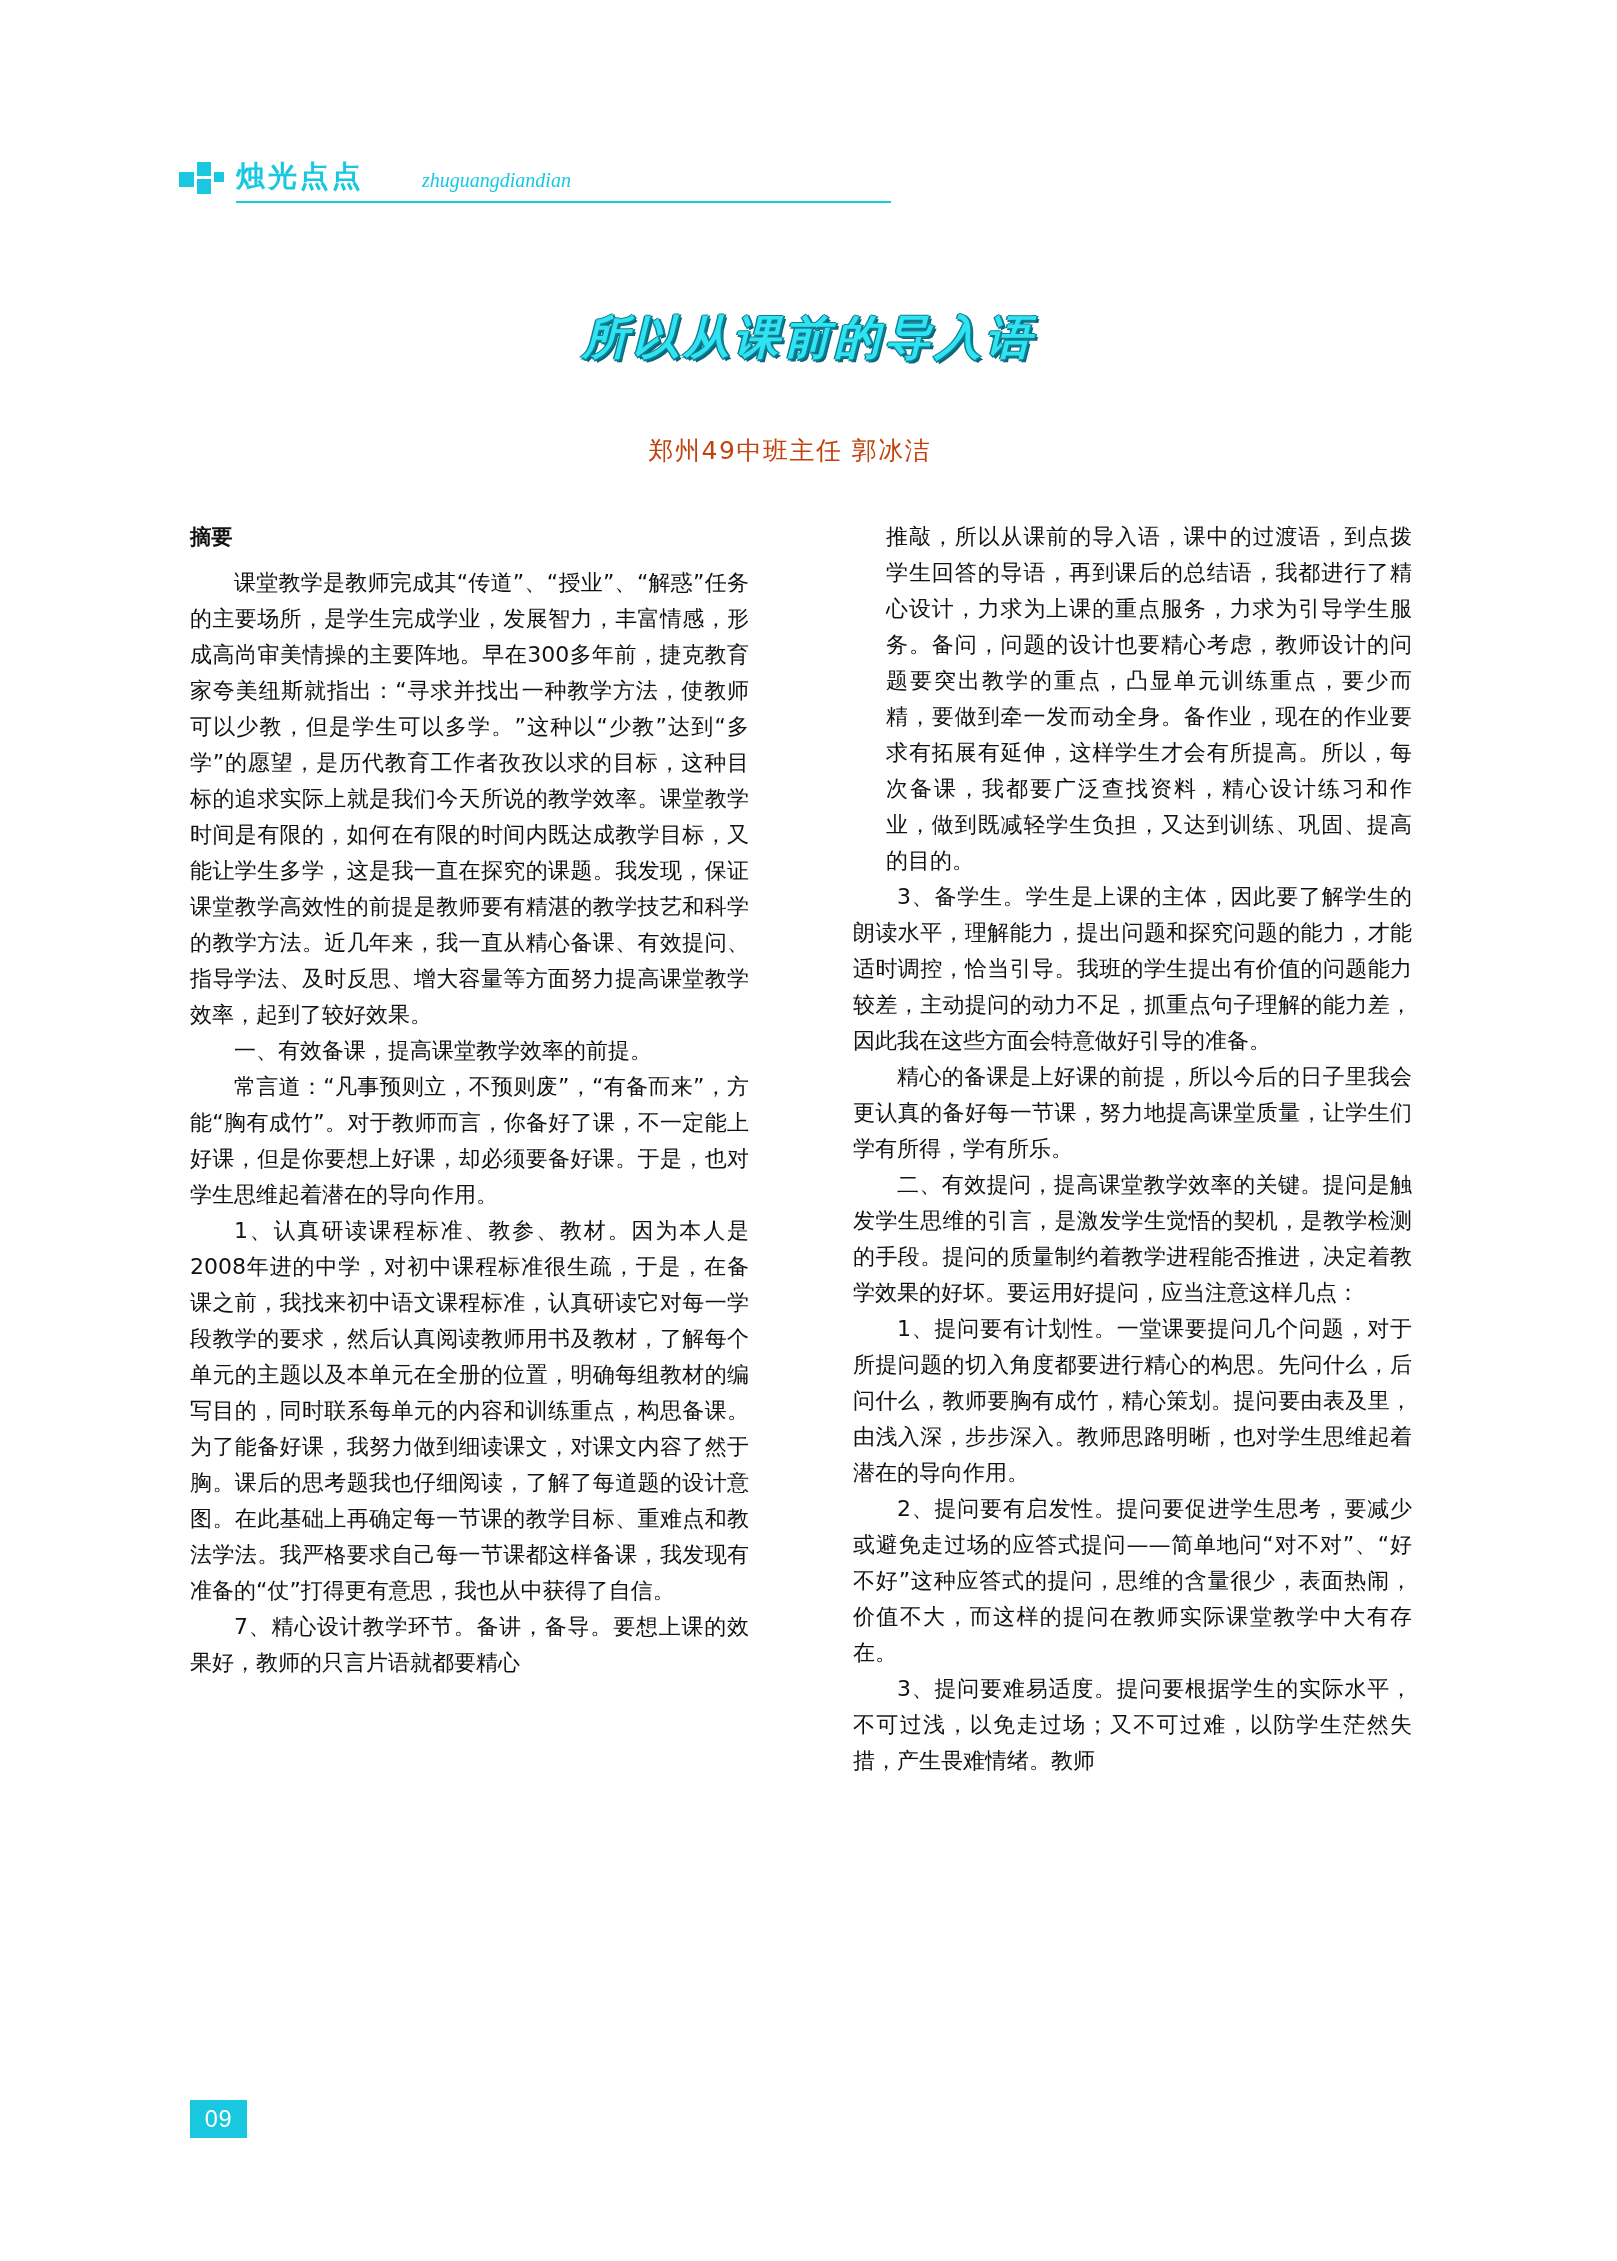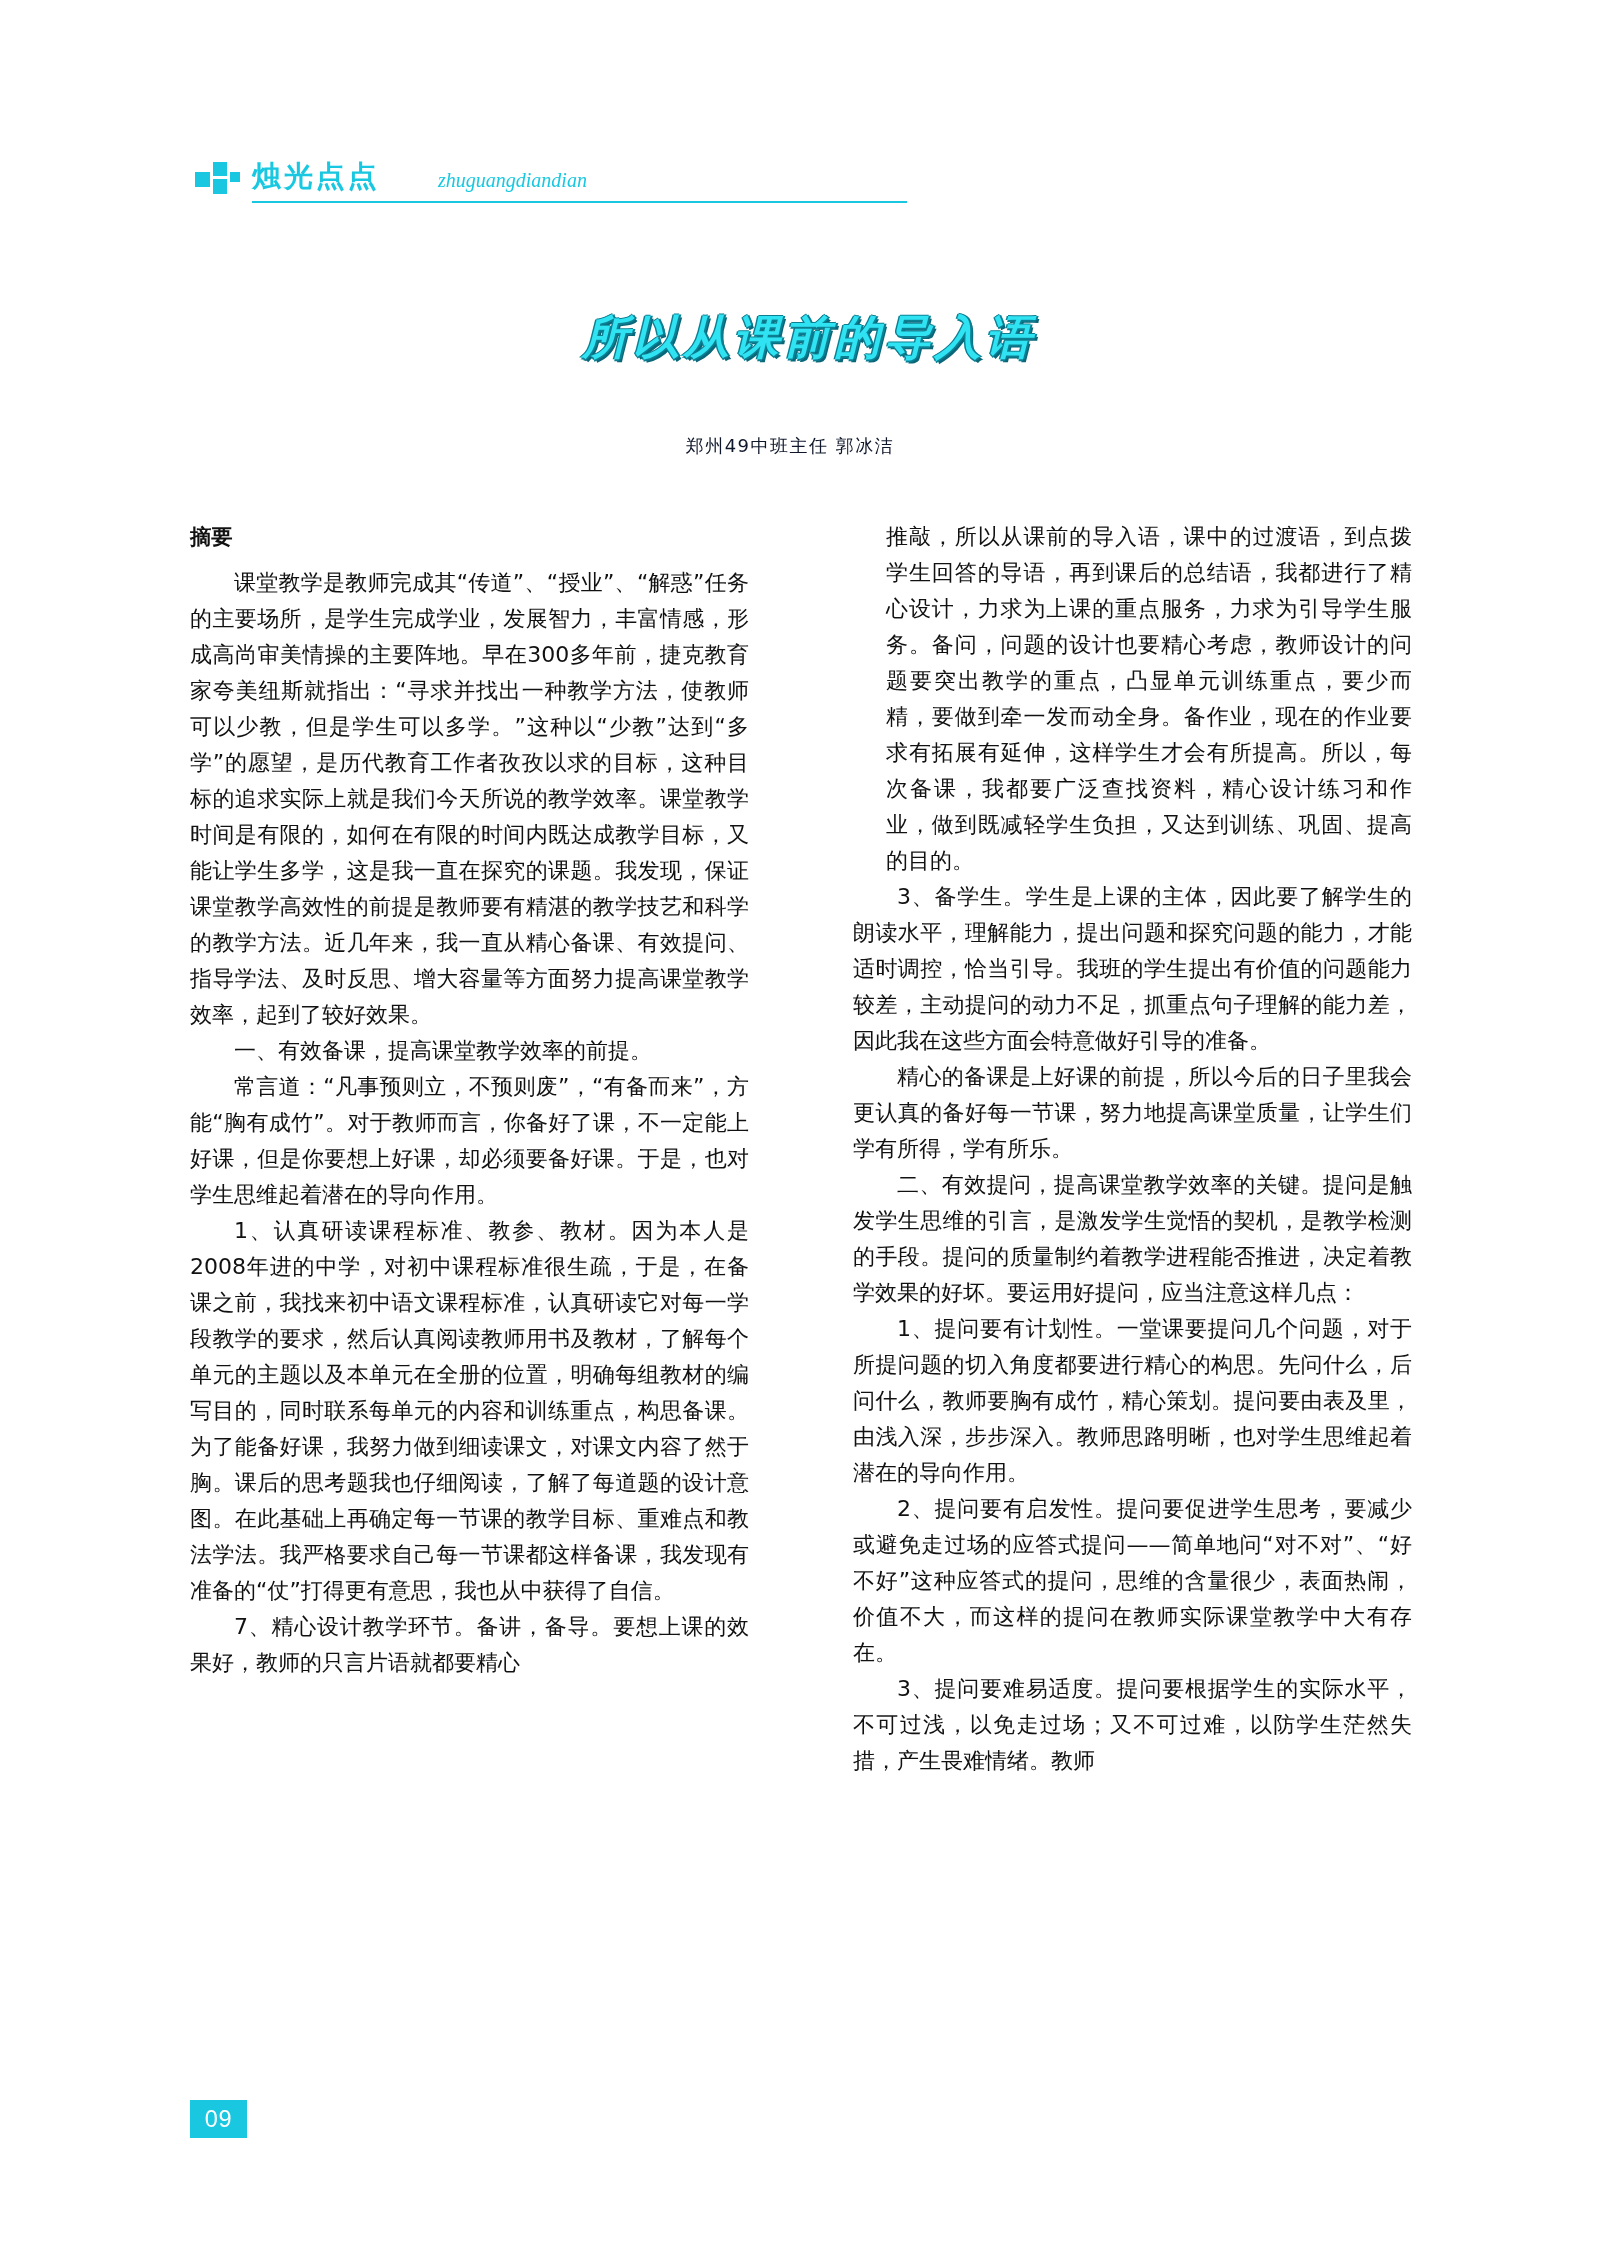--- a/index.html
+++ b/index.html
@@ -19,21 +19,21 @@
   .page {
     position: absolute;
     top: 0; left: 0;
     width: 1618px;
     height: 2261px;
   }
 
   
   .header {
     position: absolute;
-    left: 195px;
+    left: 179px;
     top: 147px;
     width: 1243px;
     height: 66px;
   }
   .header-logo-squares {
     position: absolute;
     left: 0;
     top: 14.7px;
     width: 41px;
     height: 41px;
@@ -96,23 +96,23 @@
        2.9px 2.9px 0 #0a6678;
   }
 
   .article-byline {
     position: absolute;
     left: 0;
     top: 434px;
     width: 1580px;
     text-align: center;
     font-family: "DejaVu Sans", sans-serif;
-    font-size: 18px;
+    font-size: 25px;
     letter-spacing: 1.5px;
-    color: #0f172a;
+    color: #c2410c;
   }
 
   
   .col {
     position: absolute;
     top: 519px;
     width: 559px;
     font-family: "DejaVu Sans", sans-serif;
     font-size: 22px;
     line-height: 36px;

